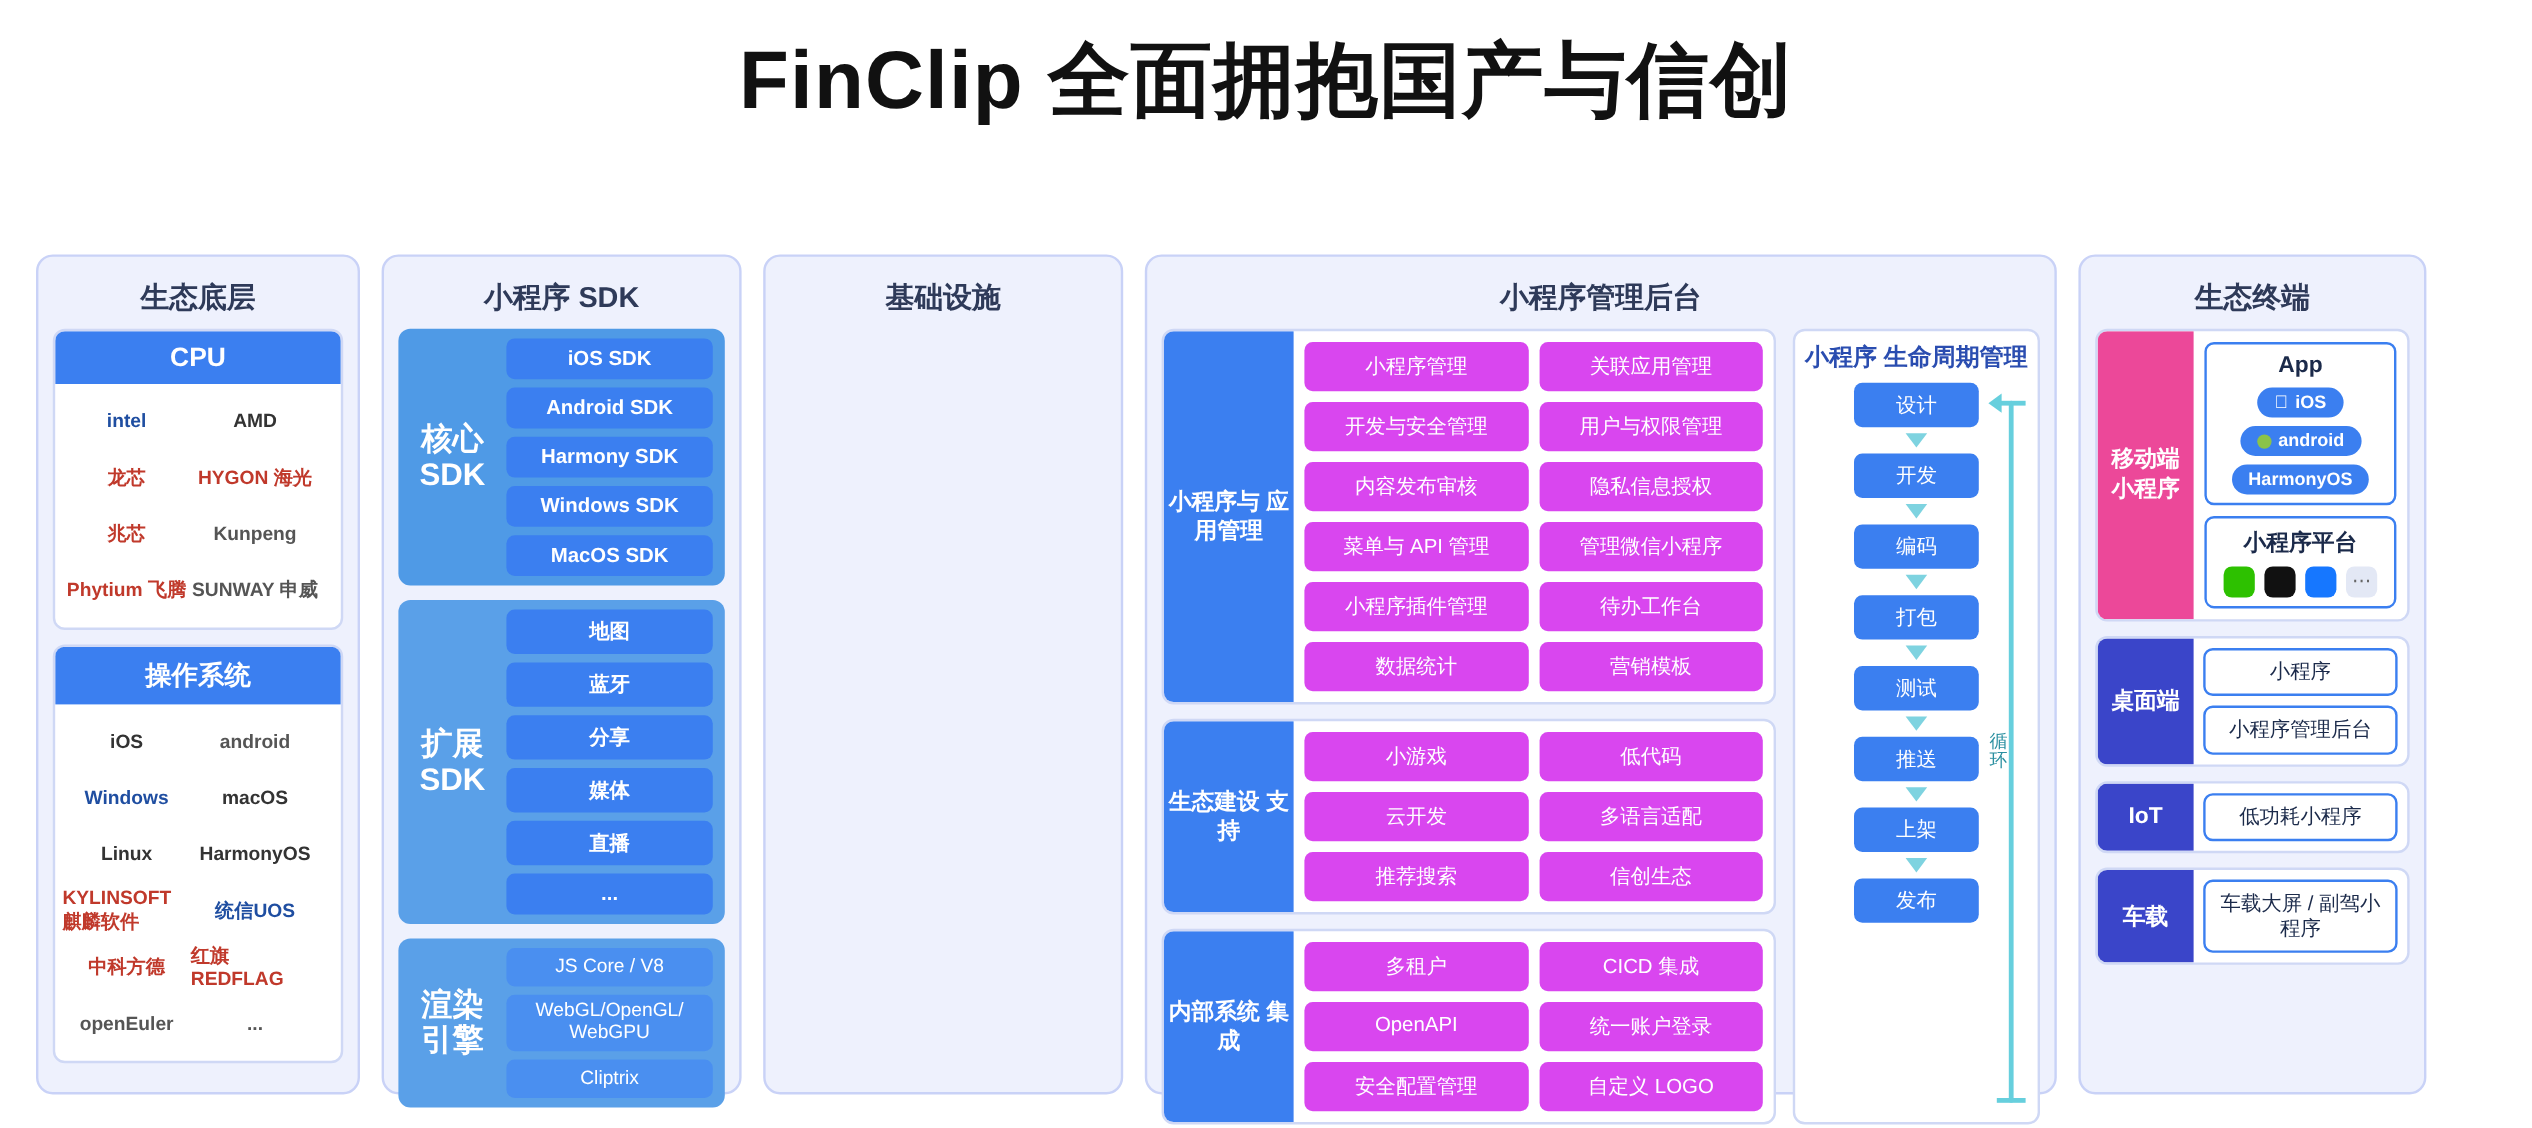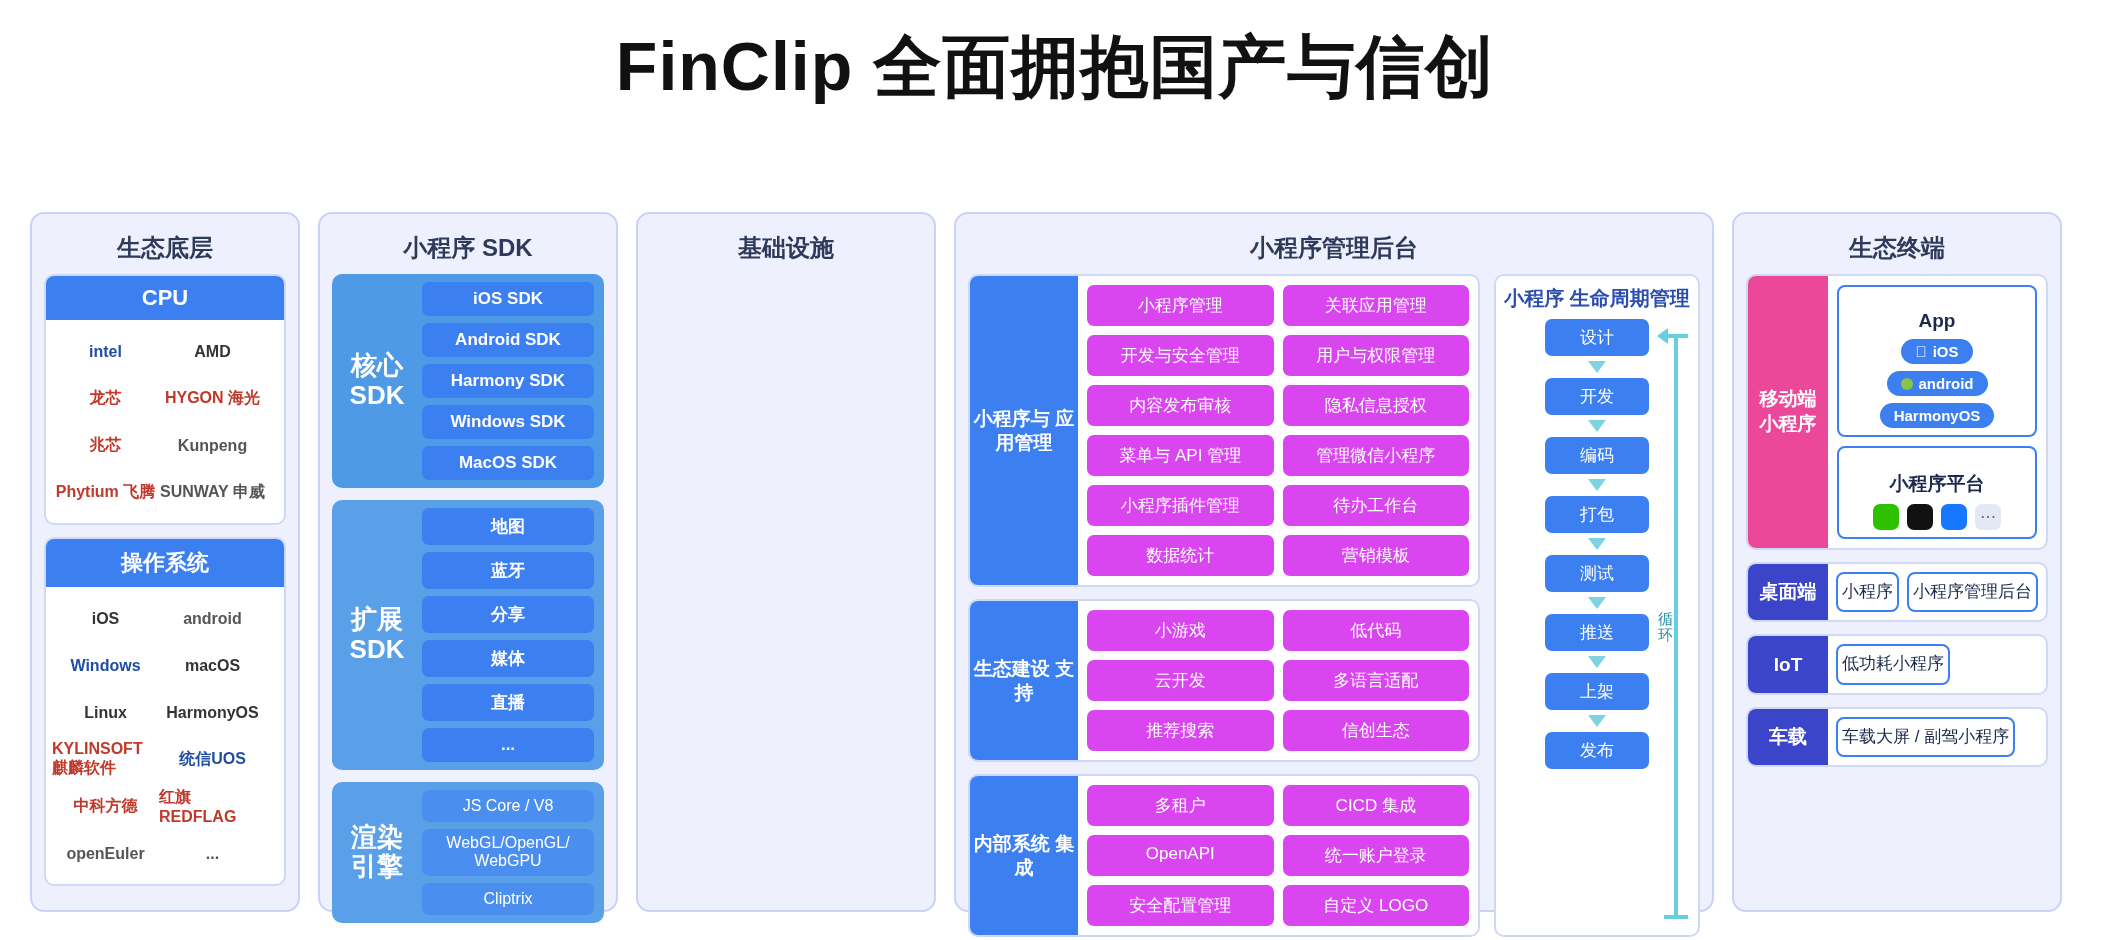--- a/index.html
+++ b/index.html
@@ -147,56 +147,56 @@
     position:absolute;right:16px;top:50%;transform:translateY(-50%);
     color:#2a8fa0;font-size:15px;width:14px;line-height:1.1;text-align:center;
   }
   .lc-loop .tri{
     position:absolute;top:-6px;right:20px;
     width:0;height:0;border-top:8px solid transparent;border-bottom:8px solid transparent;
     border-right:11px solid #66cfdd;
   }
 
   
-  .c5{width:330px;}
+  .c5{width:290px;}
   .term-main{
     background:#ffffff;border:2px solid #cfd8f5;border-radius:10px;
     display:flex;overflow:hidden;margin-bottom:12px;
   }
   .term-main .tlabel{
     width:80px;flex:none;background:#ec4899;color:#fff;
     display:flex;align-items:center;justify-content:center;
     font-size:19px;font-weight:bold;text-align:center;line-height:1.3;
   }
   .term-main .tbody{flex:1;padding:9px;display:flex;flex-direction:column;gap:9px;}
   .tbox{
     border:2px solid #3b7ff0;border-radius:8px;padding:7px 6px;
     display:flex;flex-direction:column;align-items:center;gap:7px;
   }
-  .tbox .bt{font-size:19px;font-weight:bold;color:#1b2a4a;margin-top:16px;}
+  .tbox .bt{font-size:19px;font-weight:bold;color:#1b2a4a;}
   .osrow{
     background:#3b7ff0;color:#fff;border-radius:14px;font-size:15px;
     padding:4px 14px;display:flex;align-items:center;gap:6px;font-weight:bold;
   }
   .apps{display:flex;gap:8px;align-items:center;}
   .app{width:26px;height:26px;border-radius:7px;display:inline-block;}
   .app.wx{background:#2dc100;}
   .app.tt{background:#111;}
   .app.al{background:#1677ff;}
   .app.more{background:#e3e8f5;color:#666;font-size:16px;text-align:center;line-height:26px;}
   .term-row{
     background:#ffffff;border:2px solid #cfd8f5;border-radius:10px;
     display:flex;overflow:hidden;margin-bottom:12px;
   }
   .term-row .tlabel2{
     width:80px;flex:none;background:#3a45c9;color:#fff;
     display:flex;align-items:center;justify-content:center;
     font-size:19px;font-weight:bold;text-align:center;
   }
-  .term-row .tbody2{flex:1;padding:8px;display:flex;flex-direction:row;gap:8px;}
+  .term-row .tbody2{flex:1;padding:8px;display:flex;flex-direction:column;gap:8px;}
   .tchip{
     border:2px solid #3b7ff0;border-radius:8px;color:#1b2a4a;
     font-size:17px;text-align:center;padding:8px 4px;line-height:1.2;
   }
 </style>
 </head>
 <body>
 
 <div class="page">
 

